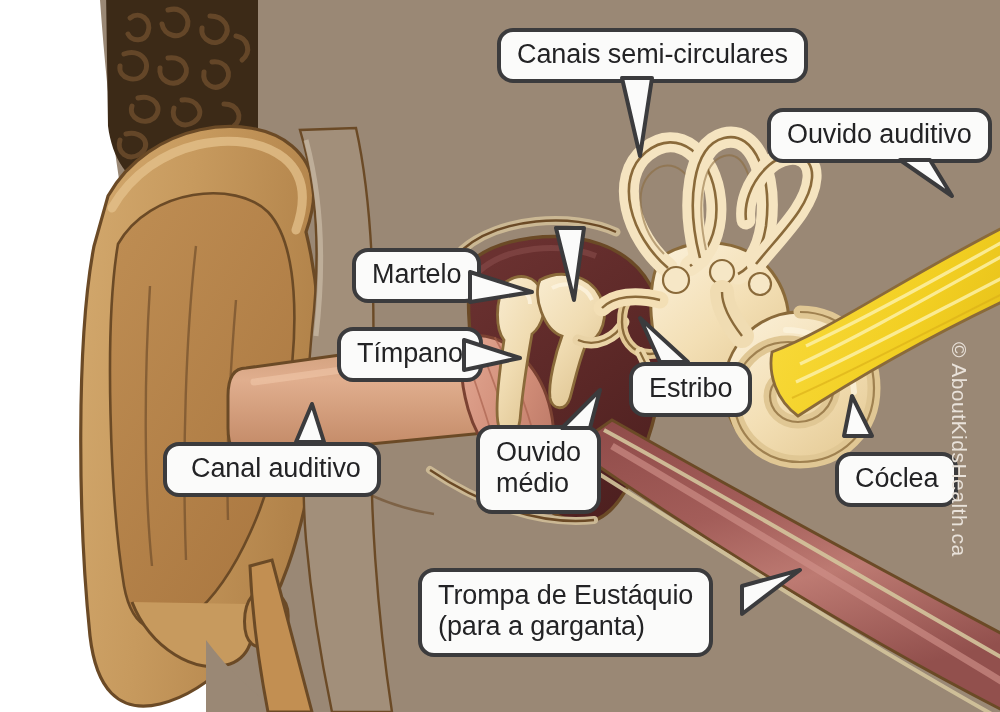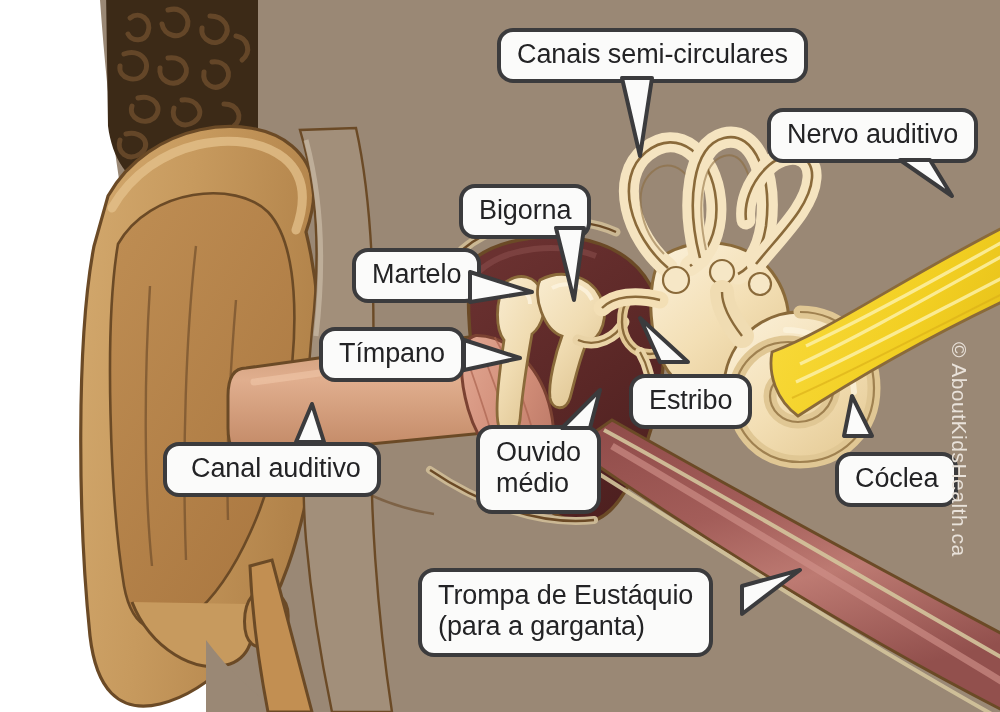--- a/index.html
+++ b/index.html
@@ -320,29 +320,28 @@
       <polygon points="660,362 688,362 640,318"></polygon>
       <polygon points="296,442 324,442 312,404"></polygon>
       <polygon points="562,428 590,428 600,390"></polygon>
       <polygon points="844,436 872,436 852,396"></polygon>
       <polygon points="742,586 742,614 800,570"></polygon>
     </g>
   </svg>
 
   <div class="label" style="left:497px; top:28px;">Canais semi-circulares</div>
 
-  <div class="label" style="left:767px; top:108px;">Nervo auditivo</div>
-
-  <div class="label" style="left:459px; top:184px;">Bigorna</div>
+  <div class="label" style="left:767px; top:108px;">Ouvido auditivo</div>
+
 
   <div class="label" style="left:352px; top:248px;">Martelo</div>
 
-  <div class="label" style="left:319px; top:327px;">Tímpano</div>
-
-  <div class="label" style="left:629px; top:374px;">Estribo</div>
+  <div class="label" style="left:337px; top:327px;">Tímpano</div>
+
+  <div class="label" style="left:629px; top:362px;">Estribo</div>
 
   <div class="label" style="left:163px; top:442px;padding-left:24px;">Canal auditivo</div>
 
   <div class="label two-line" style="left:476px; top:425px;">Ouvido
 médio</div>
 
   <div class="label" style="left:835px; top:452px;">Cóclea</div>
 
   <div class="label two-line" style="left:418px; top:568px;">Trompa de Eustáquio
 (para a garganta)</div>

